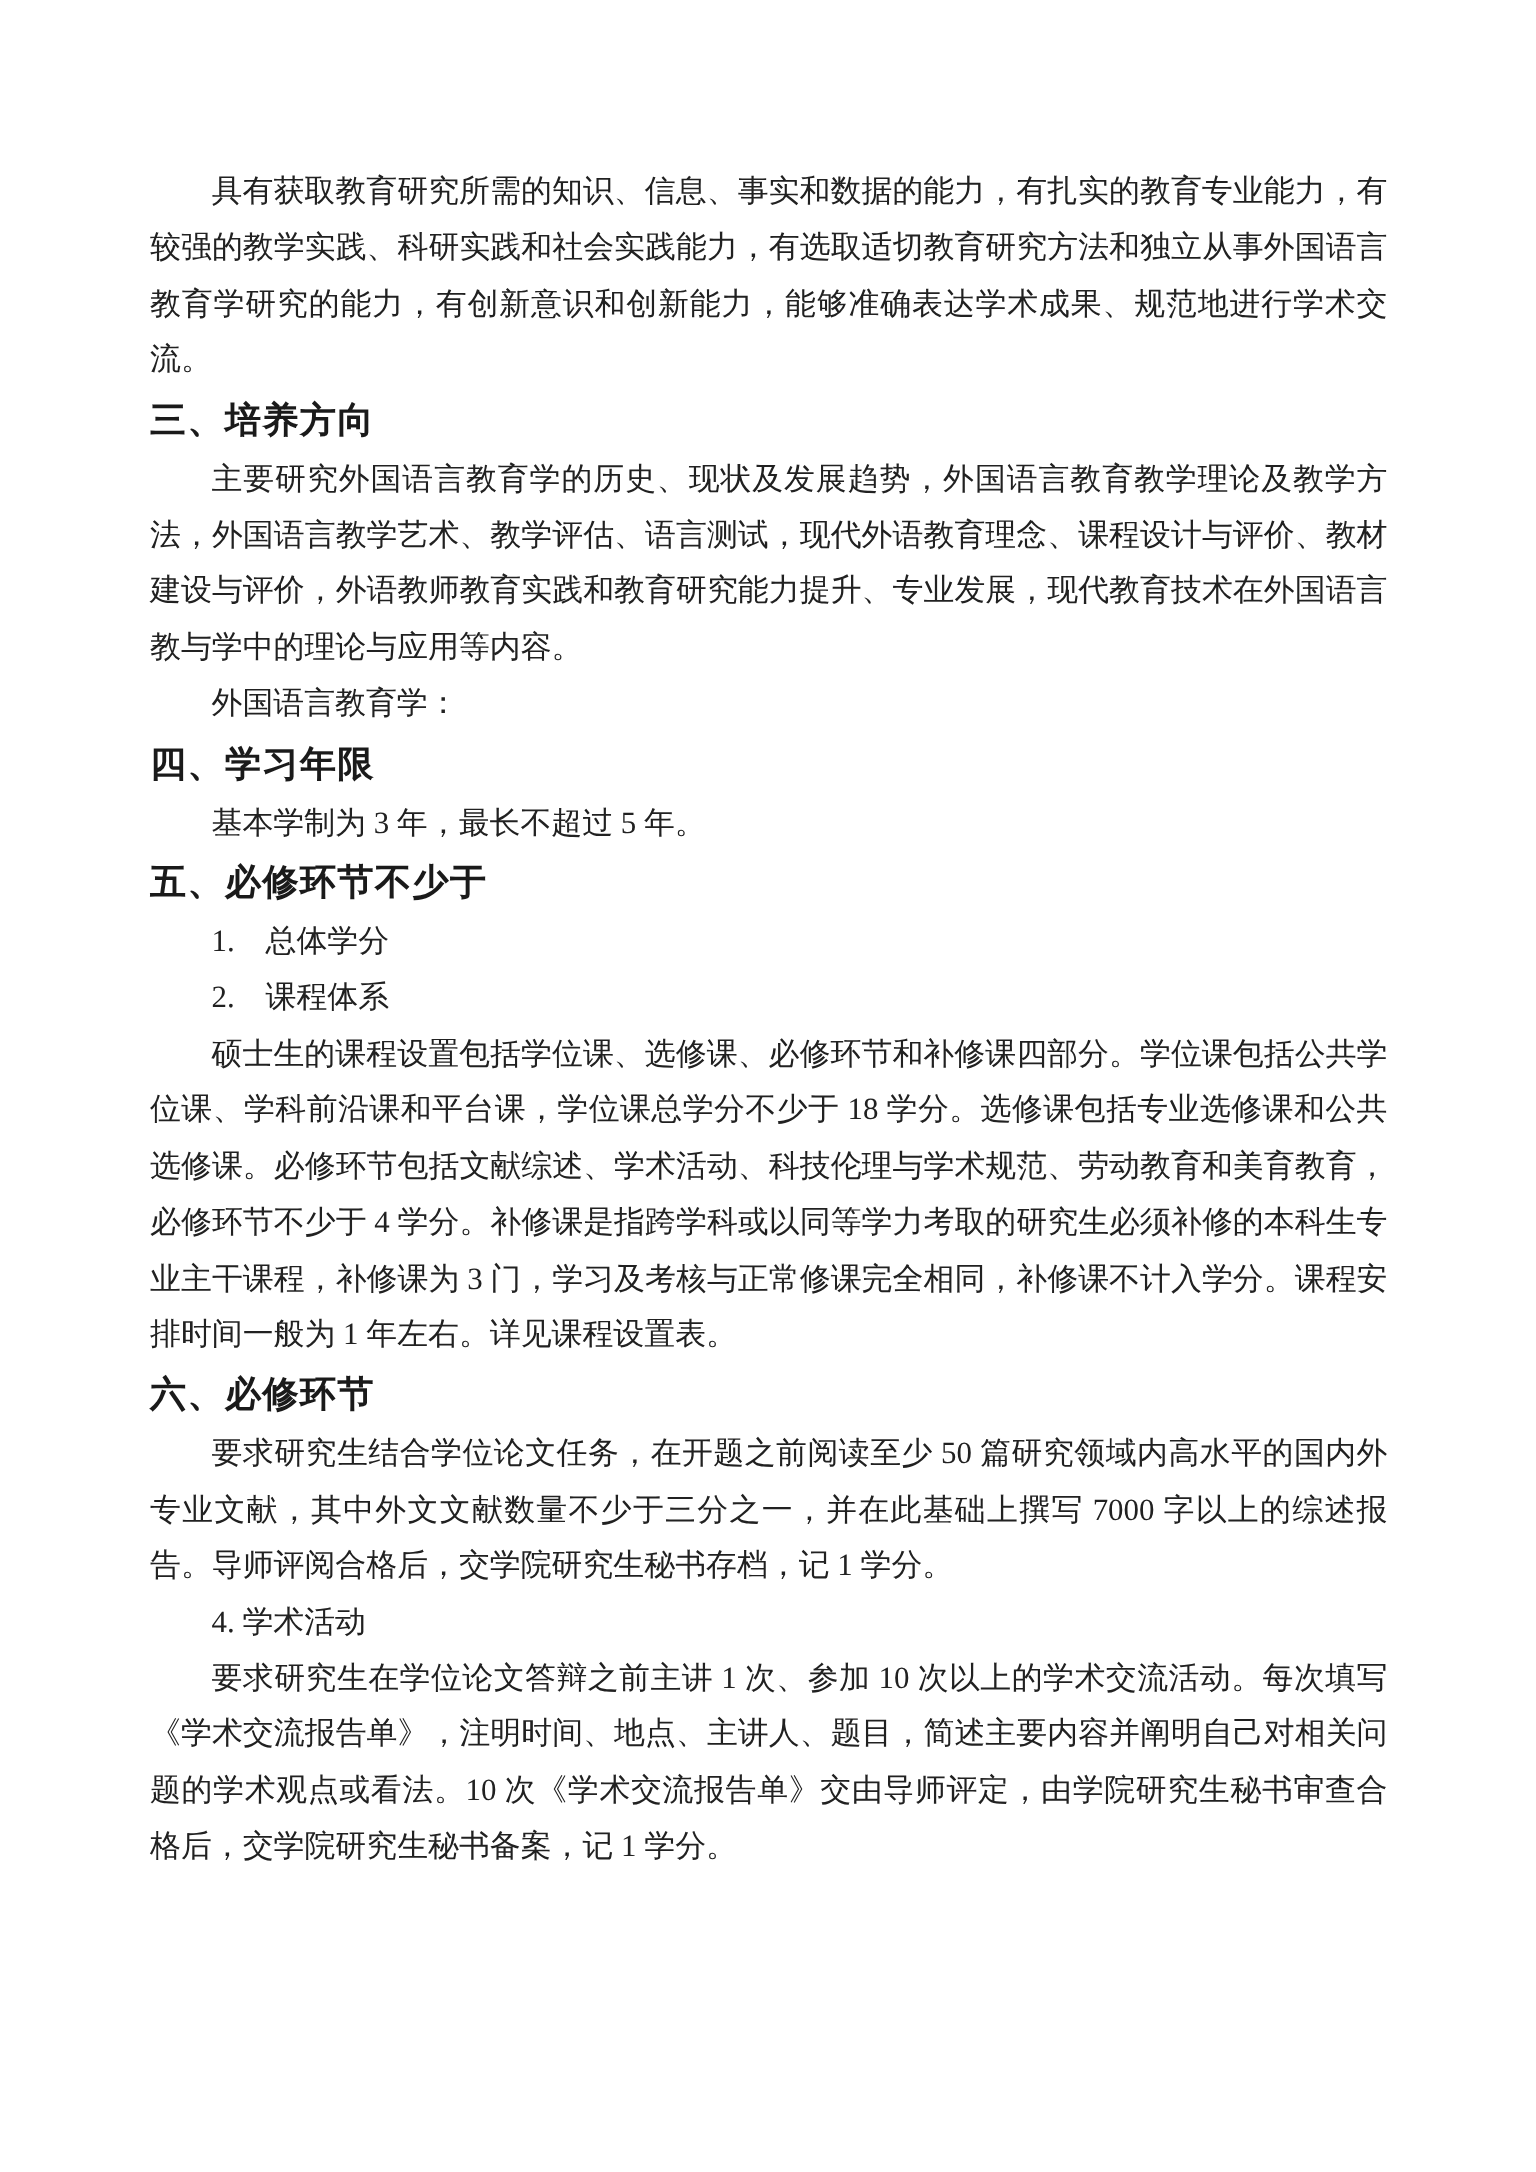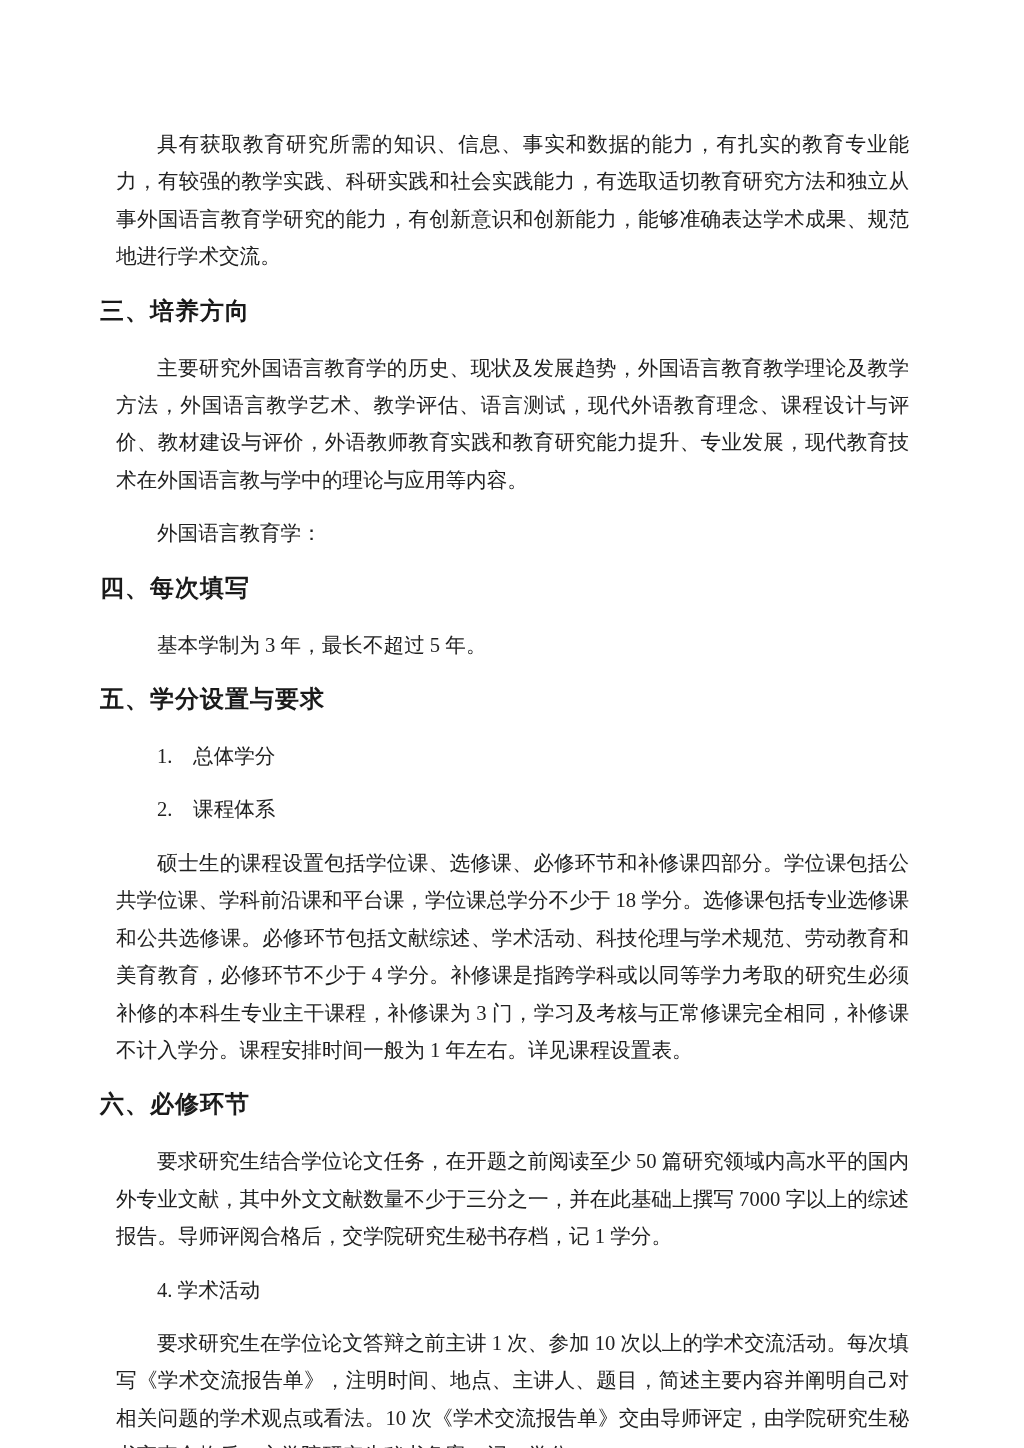--- a/index.html
+++ b/index.html
@@ -12,57 +12,57 @@
     width: 1024px;
     height: 1448px;
     background: #ffffff;
     box-sizing: border-box;
     padding: 110px 99px 0 100px;
     overflow: hidden;
     font-family: "Liberation Serif", "DejaVu Serif", serif;
     color: #212121;
   }
   .para {
-    margin: 16px;
+    margin: 0;
     font-size: 20.6px;
     line-height: 37.4px;
     text-align: justify;
     text-justify: inter-ideograph;
     word-break: break-all;
     overflow-wrap: break-word;
   }
   .indent {
     text-indent: 41px;
   }
   .heading {
     margin: 0;
-    font-family: Liberation Mono, monospace;
+    font-family: Liberation Sans, sans-serif;
     font-size: 24px;
     font-weight: 700;
     line-height: 42px;
     letter-spacing: 1px;
     color: #1a1a1a;
     text-align: left;
   }
 </style>
 </head>
 <body>
 
 <div class="page">
 
   <p class="para indent">具有获取教育研究所需的知识、信息、事实和数据的能力，有扎实的教育专业能力，有较强的教学实践、科研实践和社会实践能力，有选取适切教育研究方法和独立从事外国语言教育学研究的能力，有创新意识和创新能力，能够准确表达学术成果、规范地进行学术交流。</p>
 
   <h2 class="heading">三、培养方向</h2>
   <p class="para indent">主要研究外国语言教育学的历史、现状及发展趋势，外国语言教育教学理论及教学方法，外国语言教学艺术、教学评估、语言测试，现代外语教育理念、课程设计与评价、教材建设与评价，外语教师教育实践和教育研究能力提升、专业发展，现代教育技术在外国语言教与学中的理论与应用等内容。</p>
   <p class="para indent">外国语言教育学：</p>
 
-  <h2 class="heading">四、每次填写</h2>
+  <h2 class="heading">四、学习年限</h2>
   <p class="para indent">基本学制为 3 年，最长不超过 5 年。</p>
 
-  <h2 class="heading">五、学分设置与要求</h2>
+  <h2 class="heading">五、必修环节不少于</h2>
   <p class="para indent">1.　总体学分</p>
   <p class="para indent">2.　课程体系</p>
   <p class="para indent">硕士生的课程设置包括学位课、选修课、必修环节和补修课四部分。学位课包括公共学位课、学科前沿课和平台课，学位课总学分不少于 18 学分。选修课包括专业选修课和公共选修课。必修环节包括文献综述、学术活动、科技伦理与学术规范、劳动教育和美育教育，必修环节不少于 4 学分。补修课是指跨学科或以同等学力考取的研究生必须补修的本科生专业主干课程，补修课为 3 门，学习及考核与正常修课完全相同，补修课不计入学分。课程安排时间一般为 1 年左右。详见课程设置表。</p>
 
   <h2 class="heading">六、必修环节</h2>
   <p class="para indent">要求研究生结合学位论文任务，在开题之前阅读至少 50 篇研究领域内高水平的国内外专业文献，其中外文文献数量不少于三分之一，并在此基础上撰写 7000 字以上的综述报告。导师评阅合格后，交学院研究生秘书存档，记 1 学分。</p>
   <p class="para indent">4. 学术活动</p>
   <p class="para indent">要求研究生在学位论文答辩之前主讲 1 次、参加 10 次以上的学术交流活动。每次填写《学术交流报告单》，注明时间、地点、主讲人、题目，简述主要内容并阐明自己对相关问题的学术观点或看法。10 次《学术交流报告单》交由导师评定，由学院研究生秘书审查合格后，交学院研究生秘书备案，记 1 学分。</p>
 
 </div>

